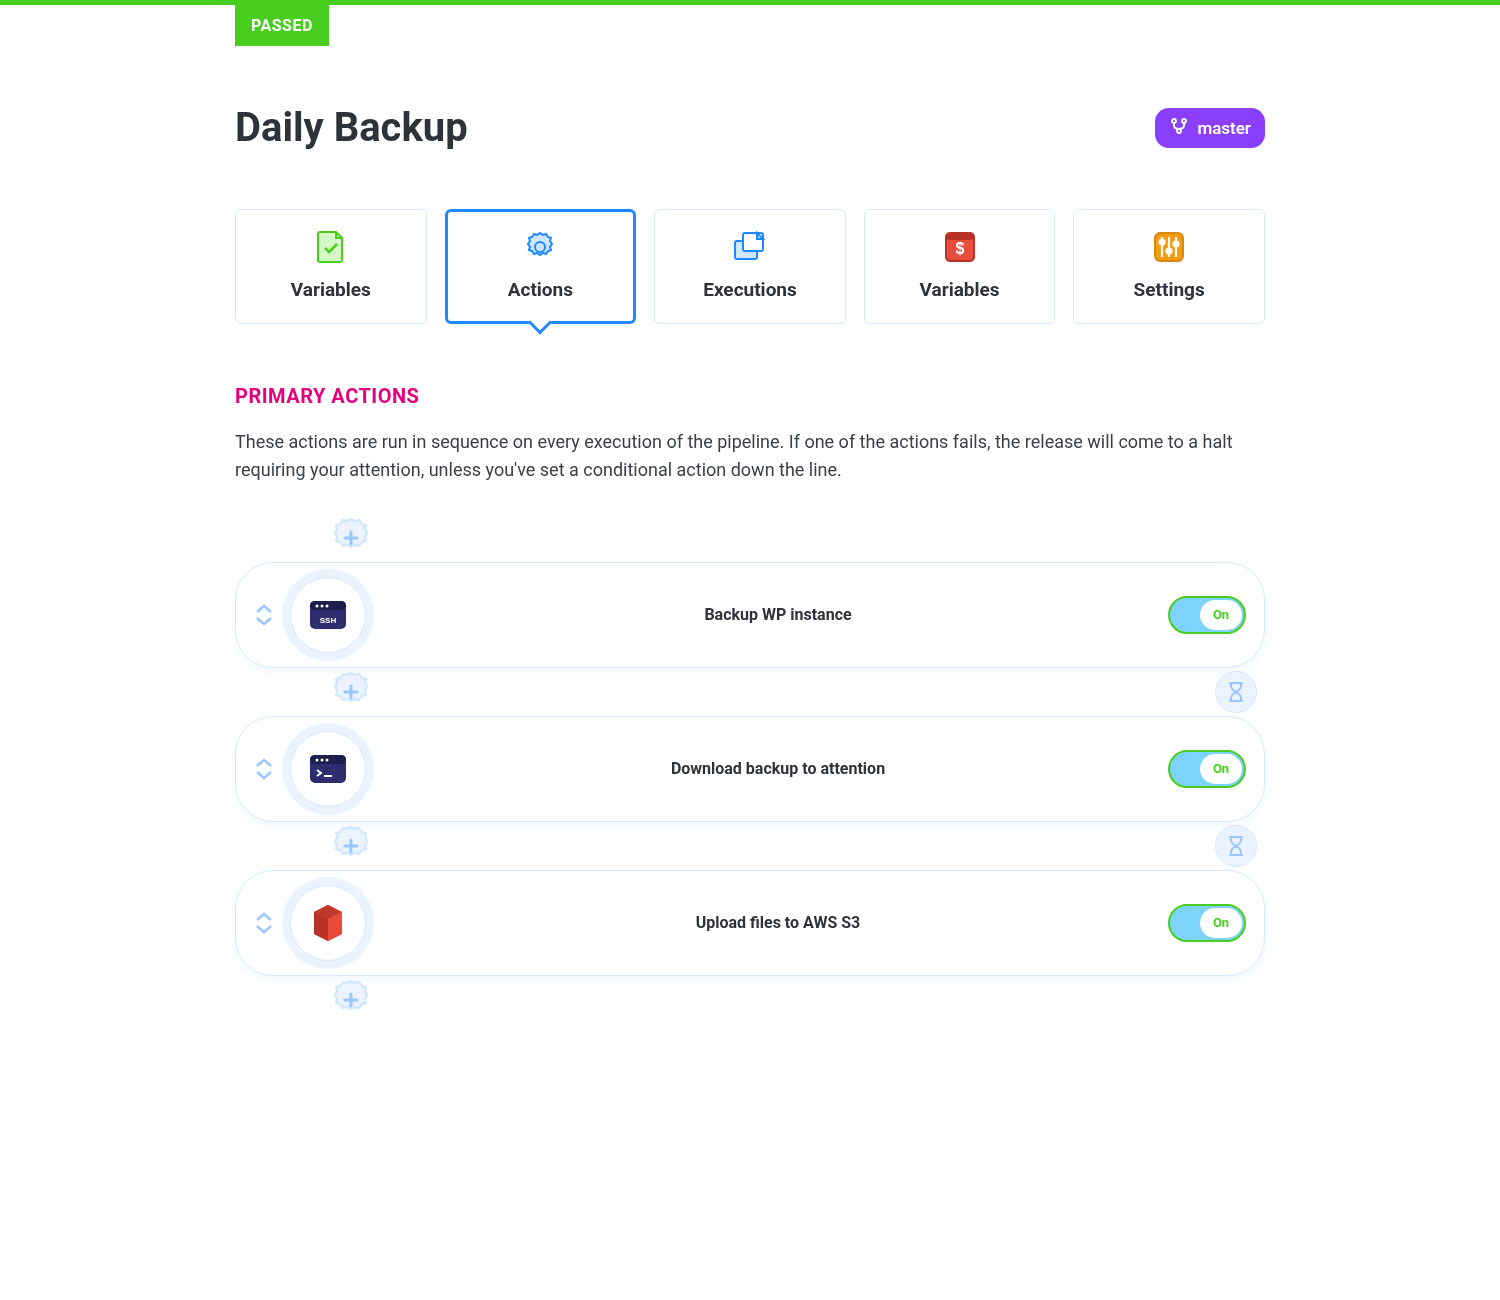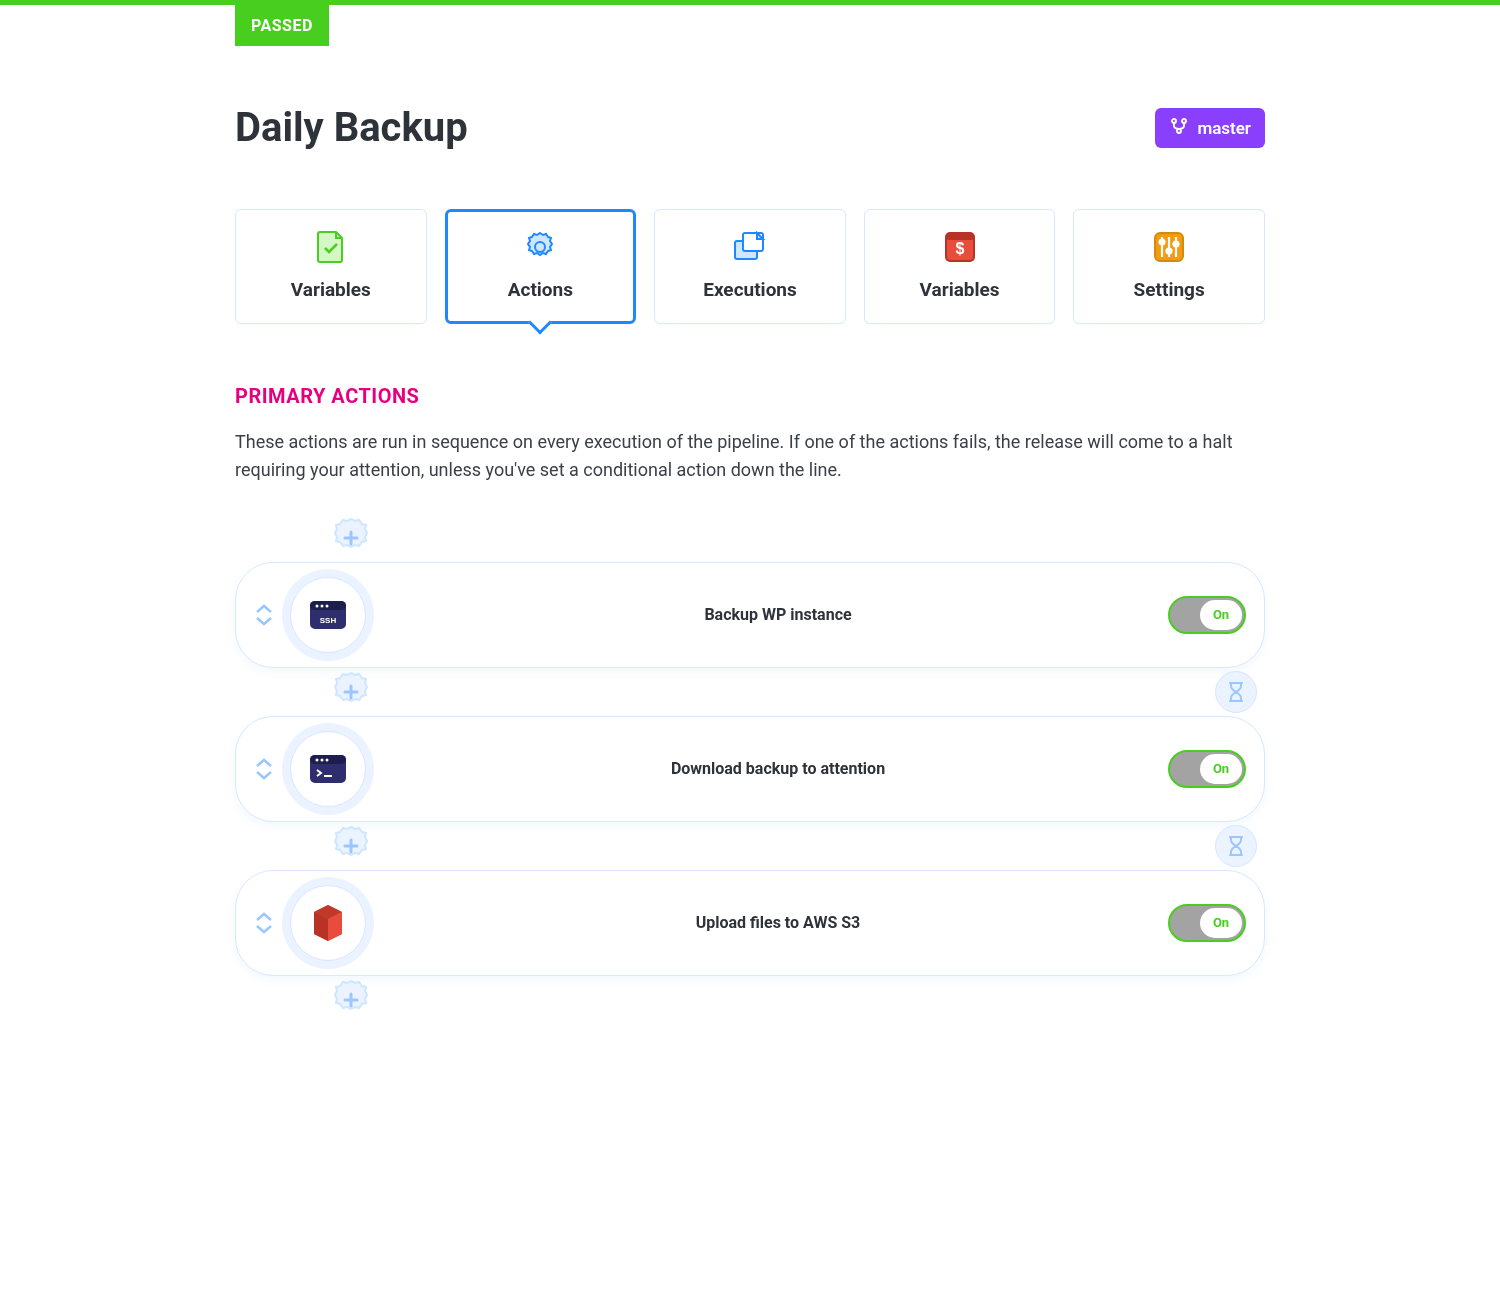--- a/index.html
+++ b/index.html
@@ -4,41 +4,41 @@
 <style>
 * { box-sizing: border-box; margin: 0; padding: 0; }
 body { font-family: -apple-system, BlinkMacSystemFont, "Segoe UI", Roboto, sans-serif; background: #fff; color: #2e3239; }
 .topbar { height: 5px; background: #48ce1e; }
 .container { max-width: 1030px; margin: 0 auto; padding: 0 0 80px 0; }
 
 .badge { display: inline-block; background: #48ce1e; color: #fff; font-weight: 700; font-size: 16px; padding: 11px 16px; letter-spacing: 0.5px; margin-left: 0; }
 
 .header-row { display: flex; justify-content: space-between; align-items: center; margin-top: 58px; margin-bottom: 58px; }
 .page-title { font-size: 40px; font-weight: 700; color: #2e3239; }
-.branch-pill { background: #8a3ffc; color: #fff; border-radius: 6px; padding: 8px 14px; display: flex; align-items: center; gap: 8px; font-weight: 600; font-size: 17px; cursor: pointer; }
+.branch-pill { background: #8a3ffc; color: #fff; border-radius: 14px; padding: 8px 14px; display: flex; align-items: center; gap: 8px; font-weight: 600; font-size: 17px; cursor: pointer; }
 
 .tabs { display: flex; gap: 18px; margin-bottom: 60px; }
 .tab { flex: 1; border: 1px solid #d7e8ff; border-radius: 6px; background: #fff; padding: 20px 10px 22px 10px; display: flex; flex-direction: column; align-items: center; gap: 14px; cursor: pointer; position: relative; box-shadow: 0 1px 2px rgba(0,0,0,0.02); }
 .tab.active { border: 3px solid #1f88ff; padding: 18px 8px 20px 8px; }
 .tab.active::after { content: ""; position: absolute; bottom: -10px; left: 50%; transform: translateX(-50%) rotate(45deg); width: 14px; height: 14px; background: #fff; border-right: 3px solid #1f88ff; border-bottom: 3px solid #1f88ff; }
 .tab-icon { width: 34px; height: 34px; display: flex; align-items: center; justify-content: center; }
 .tab-label { font-weight: 700; font-size: 19px; color: #2e3239; }
 
 .section-label { color: #e6007e; font-weight: 700; font-size: 20px; letter-spacing: 0.5px; margin-bottom: 20px; }
 .section-desc { font-size: 18px; line-height: 1.55; color: #3a3f48; margin-bottom: 30px; }
 
 .pipeline { position: relative; }
 .connector-gear { width: 48px; height: 48px; margin-left: 92px; display: flex; align-items: center; justify-content: center; position: relative; }
 
 .action-row { position: relative; display: flex; align-items: center; margin: 0 0 0 0; text-align: center; }
 .action-card { flex: 1; border: 1px solid #d7e8ff; border-radius: 38px; background: #fff; display: flex; align-items: center; padding: 14px 18px 14px 14px; box-shadow: 0 4px 10px rgba(31,136,255,0.06); min-height: 74px; }
 .drag-handle { width: 28px; display: flex; flex-direction: column; align-items: center; gap: 2px; color: #9bc6ff; cursor: grab; }
 .action-icon-wrap { width: 76px; height: 76px; border-radius: 50%; background: #fff; border: 1px solid #d7e8ff; display: flex; align-items: center; justify-content: center; margin-left: 12px; margin-right: 22px; position: relative; z-index: 2; box-shadow: 0 0 0 8px #eaf3ff; }
 .action-title { font-size: 16px; font-weight: 700; color: #2e3239; flex: 1; }
-.toggle { width: 78px; height: 38px; border-radius: 20px; background: #a3a3a3; position: relative; cursor: pointer; border: 2px solid #48ce1e; }
+.toggle { width: 78px; height: 38px; border-radius: 20px; background: #7dd3fc; position: relative; cursor: pointer; border: 2px solid #48ce1e; }
 .toggle-knob { position: absolute; right: 2px; top: 2px; width: 42px; height: 30px; background: #fff; border-radius: 16px; display: flex; align-items: center; justify-content: center; color: #48ce1e; font-weight: 700; font-size: 13px; }
 
 .wait-badge { position: absolute; right: 8px; top: 50%; transform: translateY(-50%); width: 42px; height: 42px; border-radius: 50%; background: #eaf3ff; border: 1px solid #d7e8ff; display: flex; align-items: center; justify-content: center; }
 
 .gap-row { position: relative; height: 48px; }
 .gap-row .connector-gear { position: absolute; left: 0; top: 0; }
 
 </style>
 </head>
 <body>

